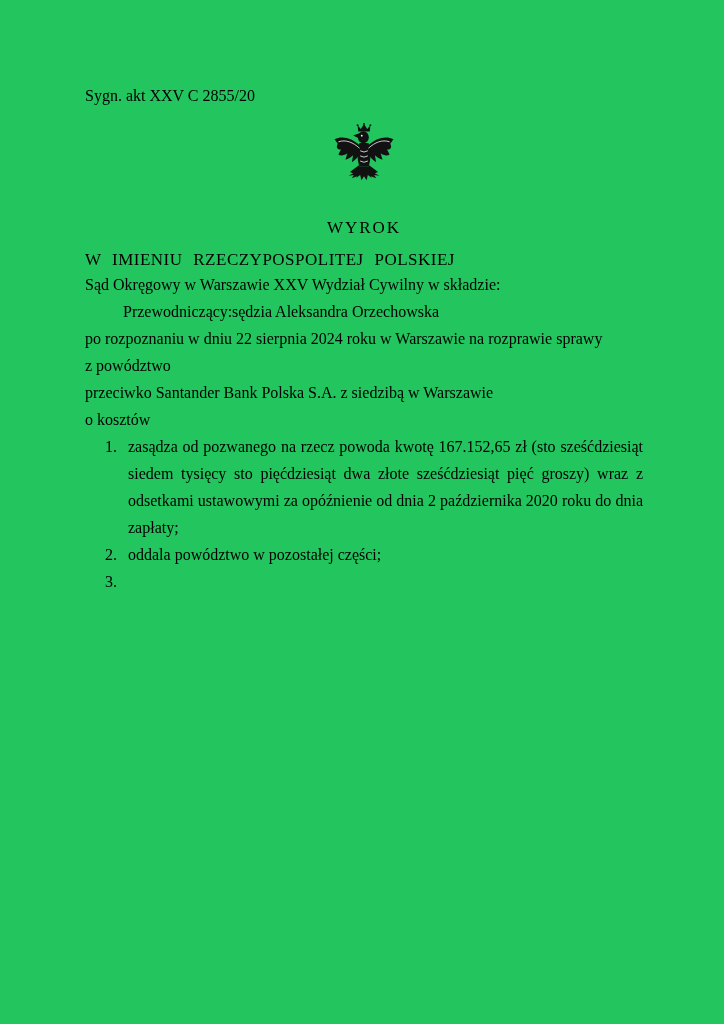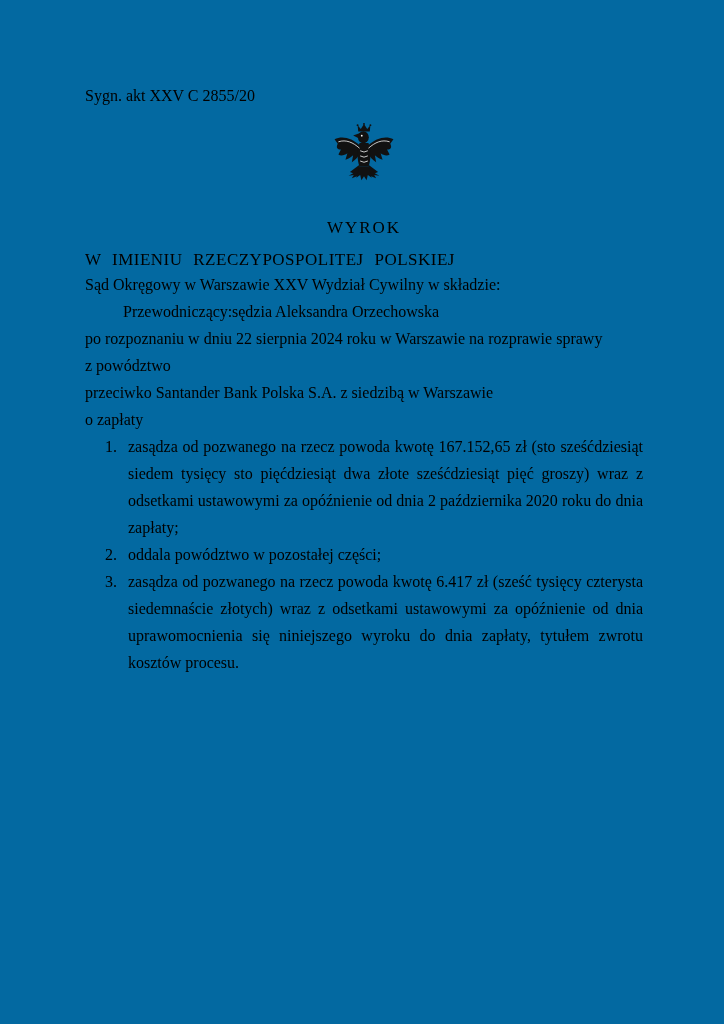--- a/index.html
+++ b/index.html
@@ -1,20 +1,20 @@
 <!DOCTYPE html>
 <html lang="pl"><head>
 <meta charset="utf-8">
 <style>
   html,body { margin:0; padding:0; background:#ffffff; }
   .page {
     position: relative;
     width: 724px;
     height: 1024px;
-    background: #0369a1;
+    background: #22c55e;
     color: #000000;
     font-family: "Liberation Serif", "DejaVu Serif", serif;
     font-size: 16px;
     overflow: hidden;
   }
   .content {
     position: absolute;
     left: 85px;
     top: 86px;
     width: 558px;
@@ -122,31 +122,30 @@
     <div class="court-line">Sąd Okręgowy w Warszawie XXV Wydział Cywilny w składzie:</div>
 
     <div class="panel-row">
       <span class="panel-role">Przewodniczący:</span>
       <span class="panel-person">sędzia Aleksandra Orzechowska</span>
     </div>
 
     <div class="recital-line">po rozpoznaniu w dniu 22 sierpnia 2024 roku w Warszawie na rozprawie sprawy</div>
     <div class="recital-line">z powództwo</div>
     <div class="recital-line">przeciwko Santander Bank Polska S.A. z siedzibą w Warszawie</div>
-    <div class="recital-line">o zapłaty</div>
+    <div class="recital-line">o kosztów</div>
 
     <div class="rulings">
       <div class="ruling">
         <span class="ruling-num">1.</span>
         <span class="ruling-text">zasądza od pozwanego na rzecz powoda kwotę 167.152,65 zł (sto sześćdziesiąt siedem tysięcy sto pięćdziesiąt dwa złote sześćdziesiąt pięć groszy) wraz z odsetkami ustawowymi za opóźnienie od dnia 2 października 2020 roku do dnia zapłaty;</span>
       </div>
       <div class="ruling">
         <span class="ruling-num">2.</span>
         <span class="ruling-text">oddala powództwo w pozostałej części;</span>
       </div>
       <div class="ruling">
         <span class="ruling-num">3.</span>
-        <span class="ruling-text">zasądza od pozwanego na rzecz powoda kwotę 6.417 zł (sześć tysięcy czterysta siedemnaście złotych) wraz z odsetkami ustawowymi za opóźnienie od dnia uprawomocnienia się niniejszego wyroku do dnia zapłaty, tytułem zwrotu kosztów procesu.</span>
       </div>
     </div>
 
   </div>
 </div>
 
 </body></html>

